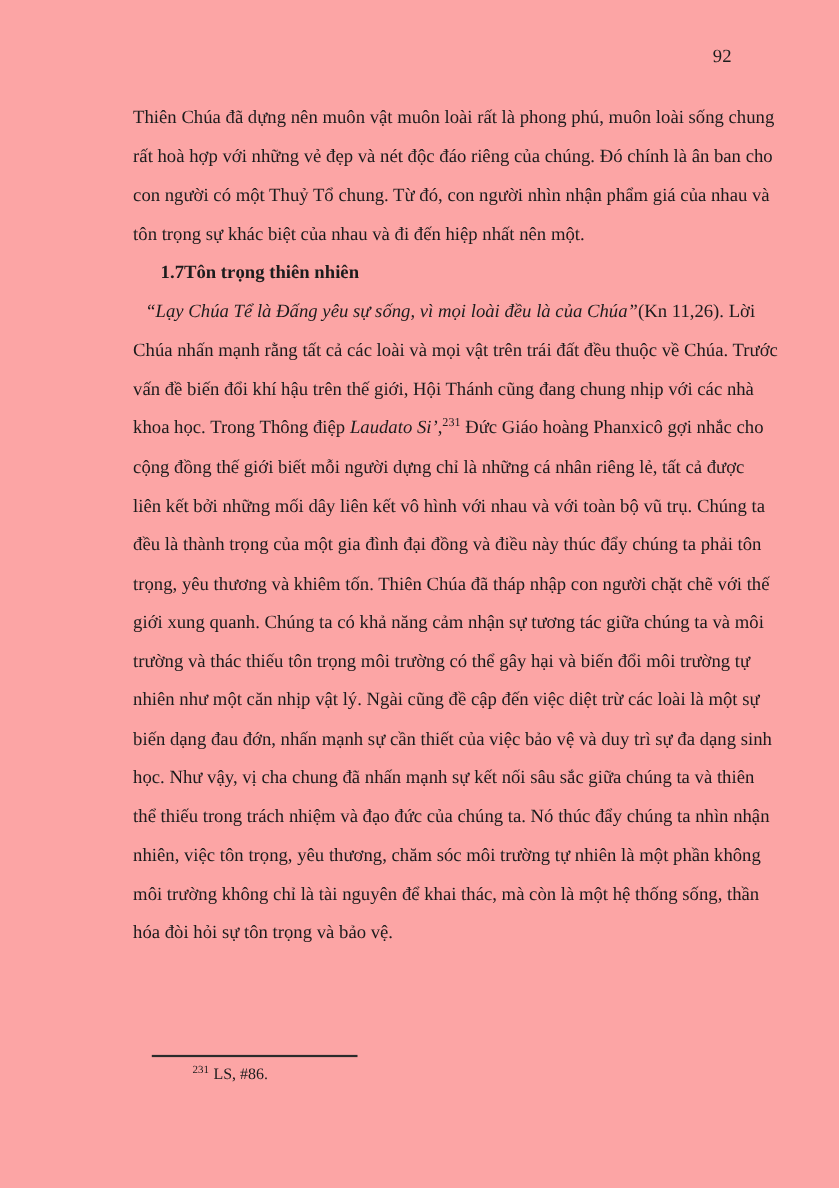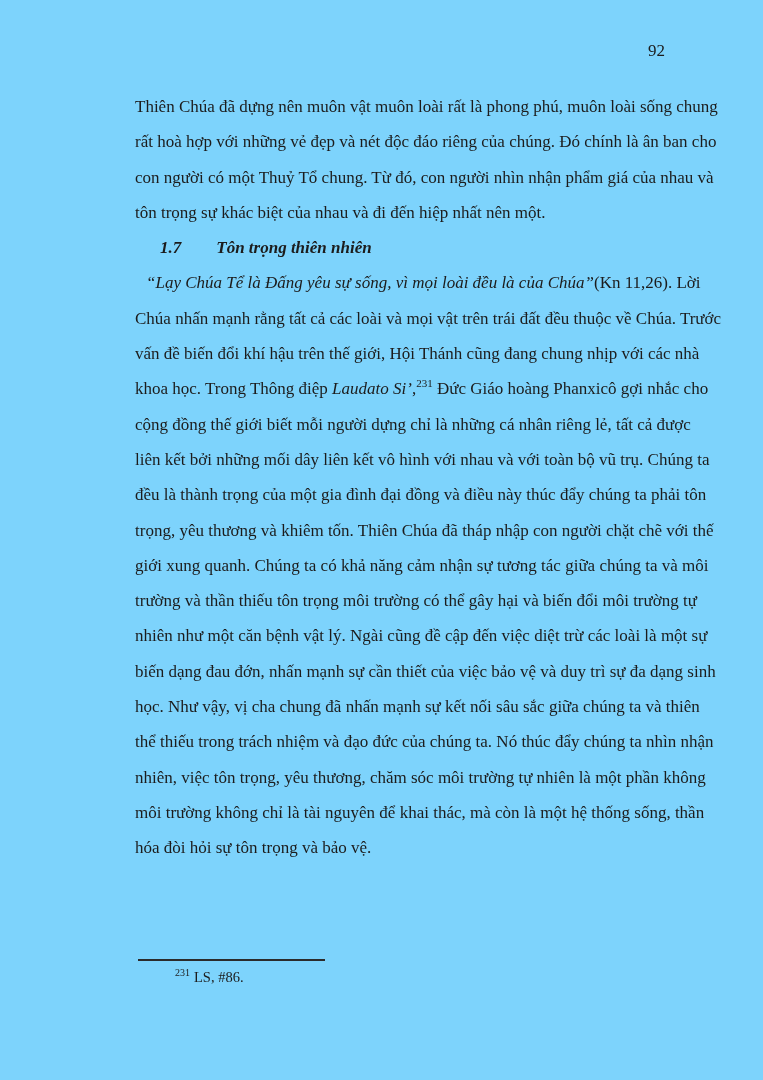--- a/index.html
+++ b/index.html
@@ -4,52 +4,51 @@
 <style>
   html, body {
     margin: 0;
     padding: 0;
     background: #ffffff;
   }
   .page {
     position: relative;
     width: 763px;
     height: 1080px;
-    background: #7dd3fc;
+    background: #fca5a5;
     font-family: "Liberation Serif", "DejaVu Serif", serif;
     color: #1c1c1c;
     overflow: hidden;
   }
   .page-number {
     position: absolute;
     top: 41px;
     left: 648px;
     font-size: 17px;
   }
   .body-text {
     position: absolute;
     top: 89px;
-    left: 135px;
+    left: 121px;
     width: 532px;
     font-size: 17px;
     line-height: 35.3px;
   }
   .line {
     white-space: nowrap;
   }
   .line.ind {
     padding-left: 11px;
   }
   .line.heading .h-num,
   .line.heading .h-title {
     font-weight: bold;
-    font-style: italic;
   }
   .line.heading .h-num { margin-left: 25px; }
-  .line.heading .h-title { margin-left: 35px; }
+  .line.heading .h-title { }
   .it { font-style: italic; margin-top: 24px; }
   sup.fn-ref {
     font-size: 11px;
     line-height: 0;
     vertical-align: super;
   }
   .footnote-rule {
     position: absolute;
     left: 138px;
     top: 959px;
@@ -86,22 +85,22 @@
       <div class="line heading"><span class="h-num">1.7</span><span class="h-title">Tôn trọng thiên nhiên</span></div>
       <div class="line ind"><span class="it">“Lạy Chúa Tể là Đấng yêu sự sống, vì mọi loài đều là của Chúa”</span><span>(Kn 11,26). Lời</span></div>
       <div class="line"><span>Chúa nhấn mạnh rằng tất cả các loài và mọi vật trên trái đất đều thuộc về Chúa. Trước</span></div>
       <div class="line"><span>vấn đề biến đổi khí hậu trên thế giới, Hội Thánh cũng đang chung nhịp với các nhà</span></div>
       <div class="line"><span>khoa học. Trong Thông điệp </span><span class="it">Laudato Si’</span><span>,</span><sup class="fn-ref">231</sup><span> Đức Giáo hoàng Phanxicô gợi nhắc cho</span></div>
       <div class="line"><span>cộng đồng thế giới biết mỗi người dựng chỉ là những cá nhân riêng lẻ, tất cả được</span></div>
       <div class="line"><span>liên kết bởi những mối dây liên kết vô hình với nhau và với toàn bộ vũ trụ. Chúng ta</span></div>
       <div class="line"><span>đều là thành trọng của một gia đình đại đồng và điều này thúc đẩy chúng ta phải tôn</span></div>
       <div class="line"><span>trọng, yêu thương và khiêm tốn. Thiên Chúa đã tháp nhập con người chặt chẽ với thế</span></div>
       <div class="line"><span>giới xung quanh. Chúng ta có khả năng cảm nhận sự tương tác giữa chúng ta và môi</span></div>
-      <div class="line"><span>trường và thần thiếu tôn trọng môi trường có thể gây hại và biến đổi môi trường tự</span></div>
-      <div class="line"><span>nhiên như một căn bệnh vật lý. Ngài cũng đề cập đến việc diệt trừ các loài là một sự</span></div>
+      <div class="line"><span>trường và thác thiếu tôn trọng môi trường có thể gây hại và biến đổi môi trường tự</span></div>
+      <div class="line"><span>nhiên như một căn nhịp vật lý. Ngài cũng đề cập đến việc diệt trừ các loài là một sự</span></div>
       <div class="line"><span>biến dạng đau đớn, nhấn mạnh sự cần thiết của việc bảo vệ và duy trì sự đa dạng sinh</span></div>
       <div class="line"><span>học. Như vậy, vị cha chung đã nhấn mạnh sự kết nối sâu sắc giữa chúng ta và thiên</span></div>
       <div class="line"><span>thể thiếu trong trách nhiệm và đạo đức của chúng ta. Nó thúc đẩy chúng ta nhìn nhận</span></div>
       <div class="line"><span>nhiên, việc tôn trọng, yêu thương, chăm sóc môi trường tự nhiên là một phần không</span></div>
       <div class="line"><span>môi trường không chỉ là tài nguyên để khai thác, mà còn là một hệ thống sống, thần</span></div>
       <div class="line"><span>hóa đòi hỏi sự tôn trọng và bảo vệ.</span></div>
     </div>
 
   <div class="footnote-rule"></div>
 

